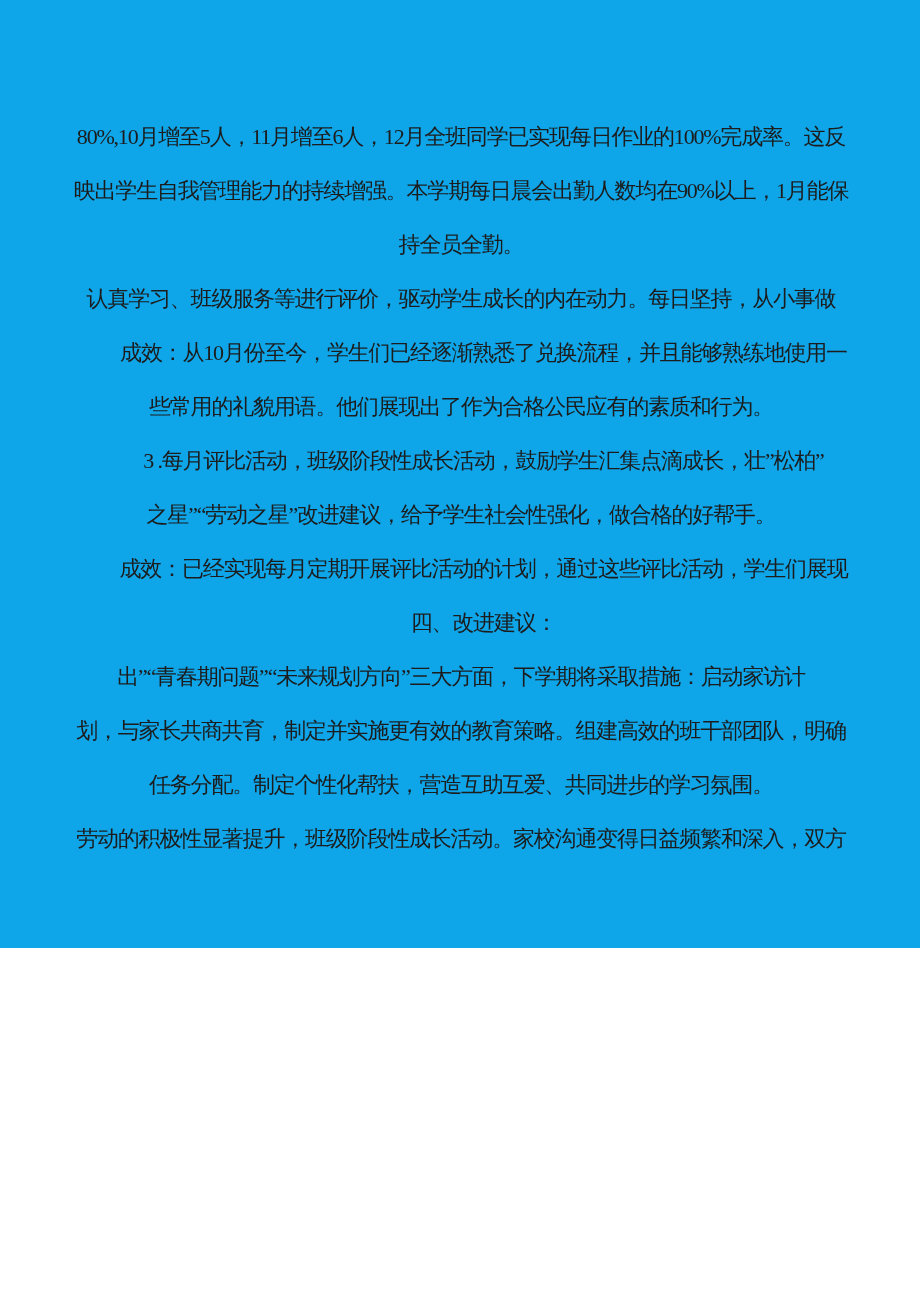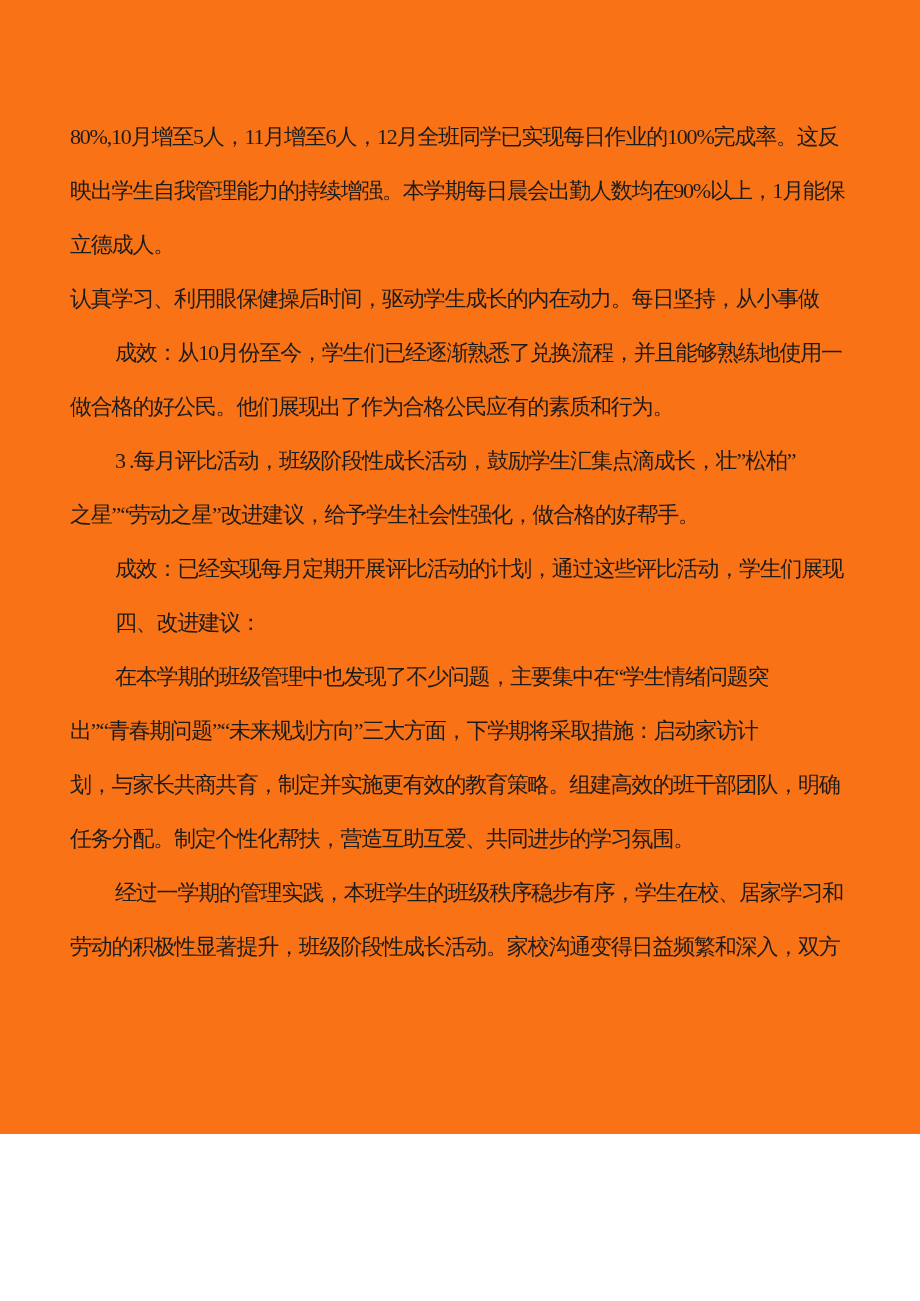--- a/index.html
+++ b/index.html
@@ -3,24 +3,25 @@
 <meta charset="utf-8">
 <style>
   html, body {
     margin: 0;
     padding: 0;
     background: #ffffff;
   }
   .page {
     position: relative;
     width: 920px;
-    height: 1134px;
-    background: #f97316;
+    height: 948px;
+    background: #0ea5e9;
     overflow: hidden;
     font-family: "Liberation Serif", "DejaVu Serif", serif;
+    text-align: center;
   }
   .doc-body {
     position: absolute;
     top: 110px;
     left: 70px;
     right: 68px;
   }
   .line {
     height: 54px;
     line-height: 54px;
@@ -34,28 +35,26 @@
     padding-left: 45px;
   }
 </style>
 </head>
 <body>
 
 <div class="page">
   <div class="doc-body">
       <div class="line">80%,10月增至5人，11月增至6人，12月全班同学已实现每日作业的100%完成率。这反</div>
       <div class="line">映出学生自我管理能力的持续增强。本学期每日晨会出勤人数均在90%以上，1月能保</div>
-      <div class="line">立德成人。</div>
-      <div class="line">认真学习、利用眼保健操后时间，驱动学生成长的内在动力。每日坚持，从小事做</div>
+      <div class="line">持全员全勤。</div>
+      <div class="line">认真学习、班级服务等进行评价，驱动学生成长的内在动力。每日坚持，从小事做</div>
       <div class="line indent">成效：从10月份至今，学生们已经逐渐熟悉了兑换流程，并且能够熟练地使用一</div>
-      <div class="line">做合格的好公民。他们展现出了作为合格公民应有的素质和行为。</div>
+      <div class="line">些常用的礼貌用语。他们展现出了作为合格公民应有的素质和行为。</div>
       <div class="line indent">3 .每月评比活动，班级阶段性成长活动，鼓励学生汇集点滴成长，壮”松柏”</div>
       <div class="line">之星”“劳动之星”改进建议，给予学生社会性强化，做合格的好帮手。</div>
       <div class="line indent">成效：已经实现每月定期开展评比活动的计划，通过这些评比活动，学生们展现</div>
       <div class="line indent">四、改进建议：</div>
-      <div class="line indent">在本学期的班级管理中也发现了不少问题，主要集中在“学生情绪问题突</div>
       <div class="line">出”“青春期问题”“未来规划方向”三大方面，下学期将采取措施：启动家访计</div>
       <div class="line">划，与家长共商共育，制定并实施更有效的教育策略。组建高效的班干部团队，明确</div>
       <div class="line">任务分配。制定个性化帮扶，营造互助互爱、共同进步的学习氛围。</div>
-      <div class="line indent">经过一学期的管理实践，本班学生的班级秩序稳步有序，学生在校、居家学习和</div>
       <div class="line">劳动的积极性显著提升，班级阶段性成长活动。家校沟通变得日益频繁和深入，双方</div>
     </div>
 </div>
 
 </body></html>

